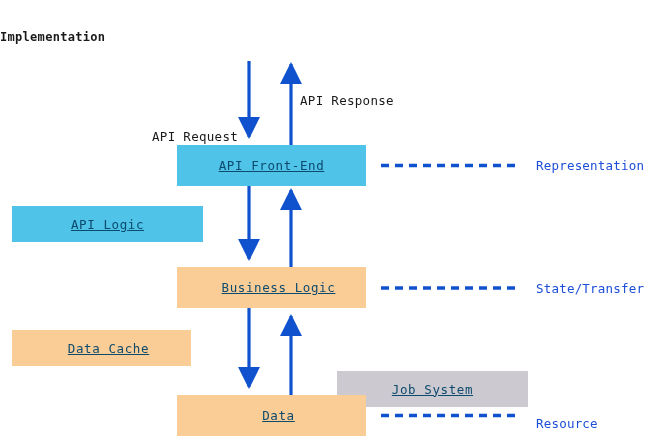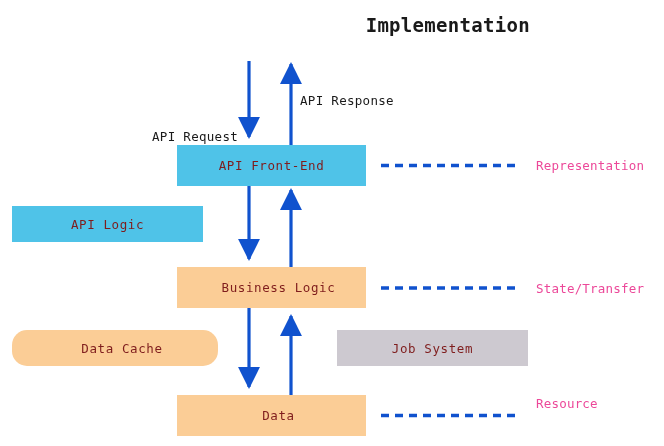--- a/index.html
+++ b/index.html
@@ -16,78 +16,79 @@
   #canvas {
     position: relative;
     width: 664px;
     height: 446px;
   }
 
   
   .title {
     position: absolute;
     left: 0;
-    top: 14px;
+    top: 30px;
     width: 530px;
-    text-align: right;
-    font-size: 19px;
+    text-align: left;
+    font-size: 12px;
     font-weight: bold;
     color: #1a1a1a;
     letter-spacing: 0.3px;
     font-family: "DejaVu Sans Mono", "Liberation Mono", monospace;
   }
 
   
   .box {
     position: absolute;
     display: flex;
     align-items: center;
     justify-content: center;
-    color: #7f1d1d;
+    color: #0c4a6e;
     font-size: 12.5px;
     font-family: "DejaVu Sans Mono", "Liberation Mono", monospace;
     letter-spacing: 0.6px;
     box-sizing: border-box;
     white-space: nowrap;
+    text-decoration: underline;
   }
   .box-blue   { background: #4fc3e8; }
   .box-orange { background: #fbcd96; padding-left: 14px; }
-  .box-gray   { background: #cdc9d0; }
+  .box-gray   { background: #cdc9d0; margin-top: 41px; }
 
   #box-api-front-end { left: 177px; top: 145px; width: 189px; height: 41px; }
   #box-api-cache     { left: 12px;  top: 206px; width: 191px; height: 36px; }
   #box-business      { left: 177px; top: 267px; width: 189px; height: 41px; }
-  #box-data-cache    { left: 12px;  top: 330px; width: 206px; height: 36px; border-radius: 15px; }
+  #box-data-cache    { left: 12px;  top: 330px; width: 179px; height: 36px; }
   #box-job-system    { left: 337px; top: 330px; width: 191px; height: 36px; }
   #box-data          { left: 177px; top: 395px; width: 189px; height: 41px; }
 
   
   .flow-label {
     position: absolute;
     font-size: 12.5px;
     color: #1a1a1a;
     font-family: "DejaVu Sans Mono", "Liberation Mono", monospace;
     letter-spacing: 0.3px;
     white-space: nowrap;
   }
   #label-api-request  { left: 152px; top: 93px; margin-top: 36px; }
   #label-api-response { left: 300px; top: 93px; }
 
   
   .side-label {
     position: absolute;
     font-size: 12.5px;
-    color: #ec4899;
+    color: #1d4ed8;
     font-family: "DejaVu Sans Mono", "Liberation Mono", monospace;
     letter-spacing: 0.2px;
     white-space: nowrap;
   }
   #label-representation  { left: 536px; top: 158px; }
   #label-state-transfer  { left: 536px; top: 281px; }
-  #label-resource        { left: 536px; top: 396px; text-align: center; }
+  #label-resource        { left: 536px; top: 416px; text-align: center; }
 
   
   #overlay {
     position: absolute;
     left: 0;
     top: 0;
     width: 664px;
     height: 446px;
     pointer-events: none;
   }

